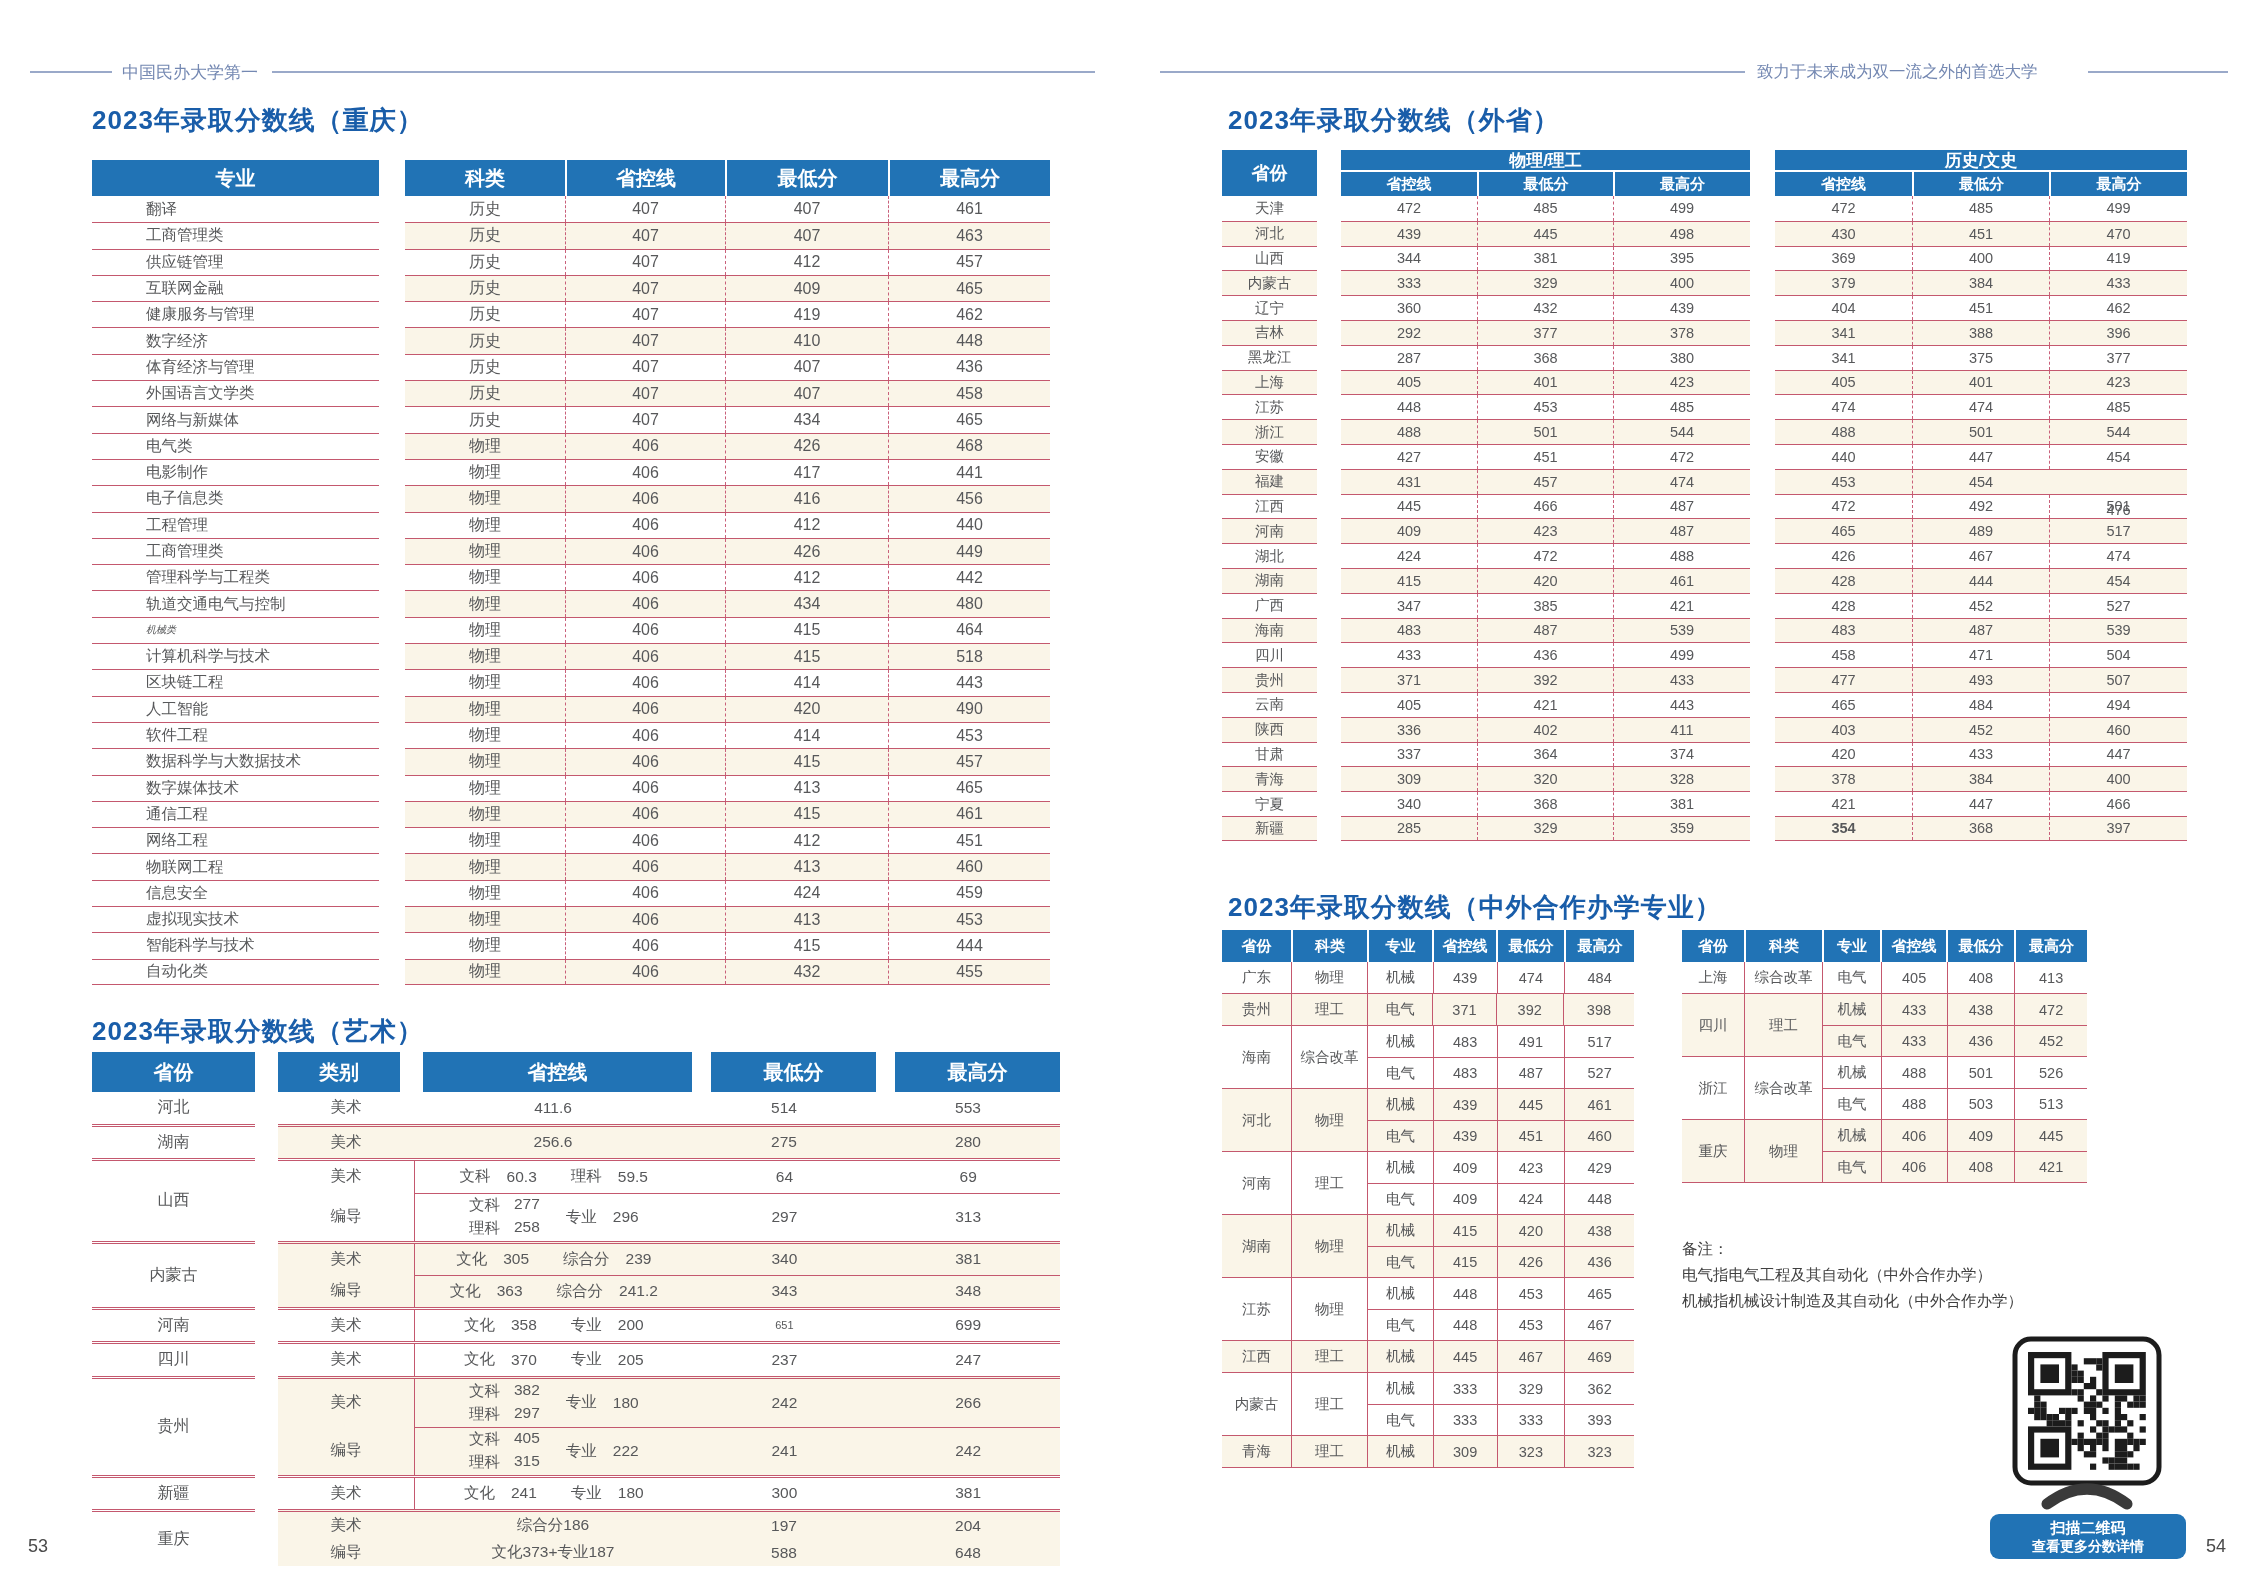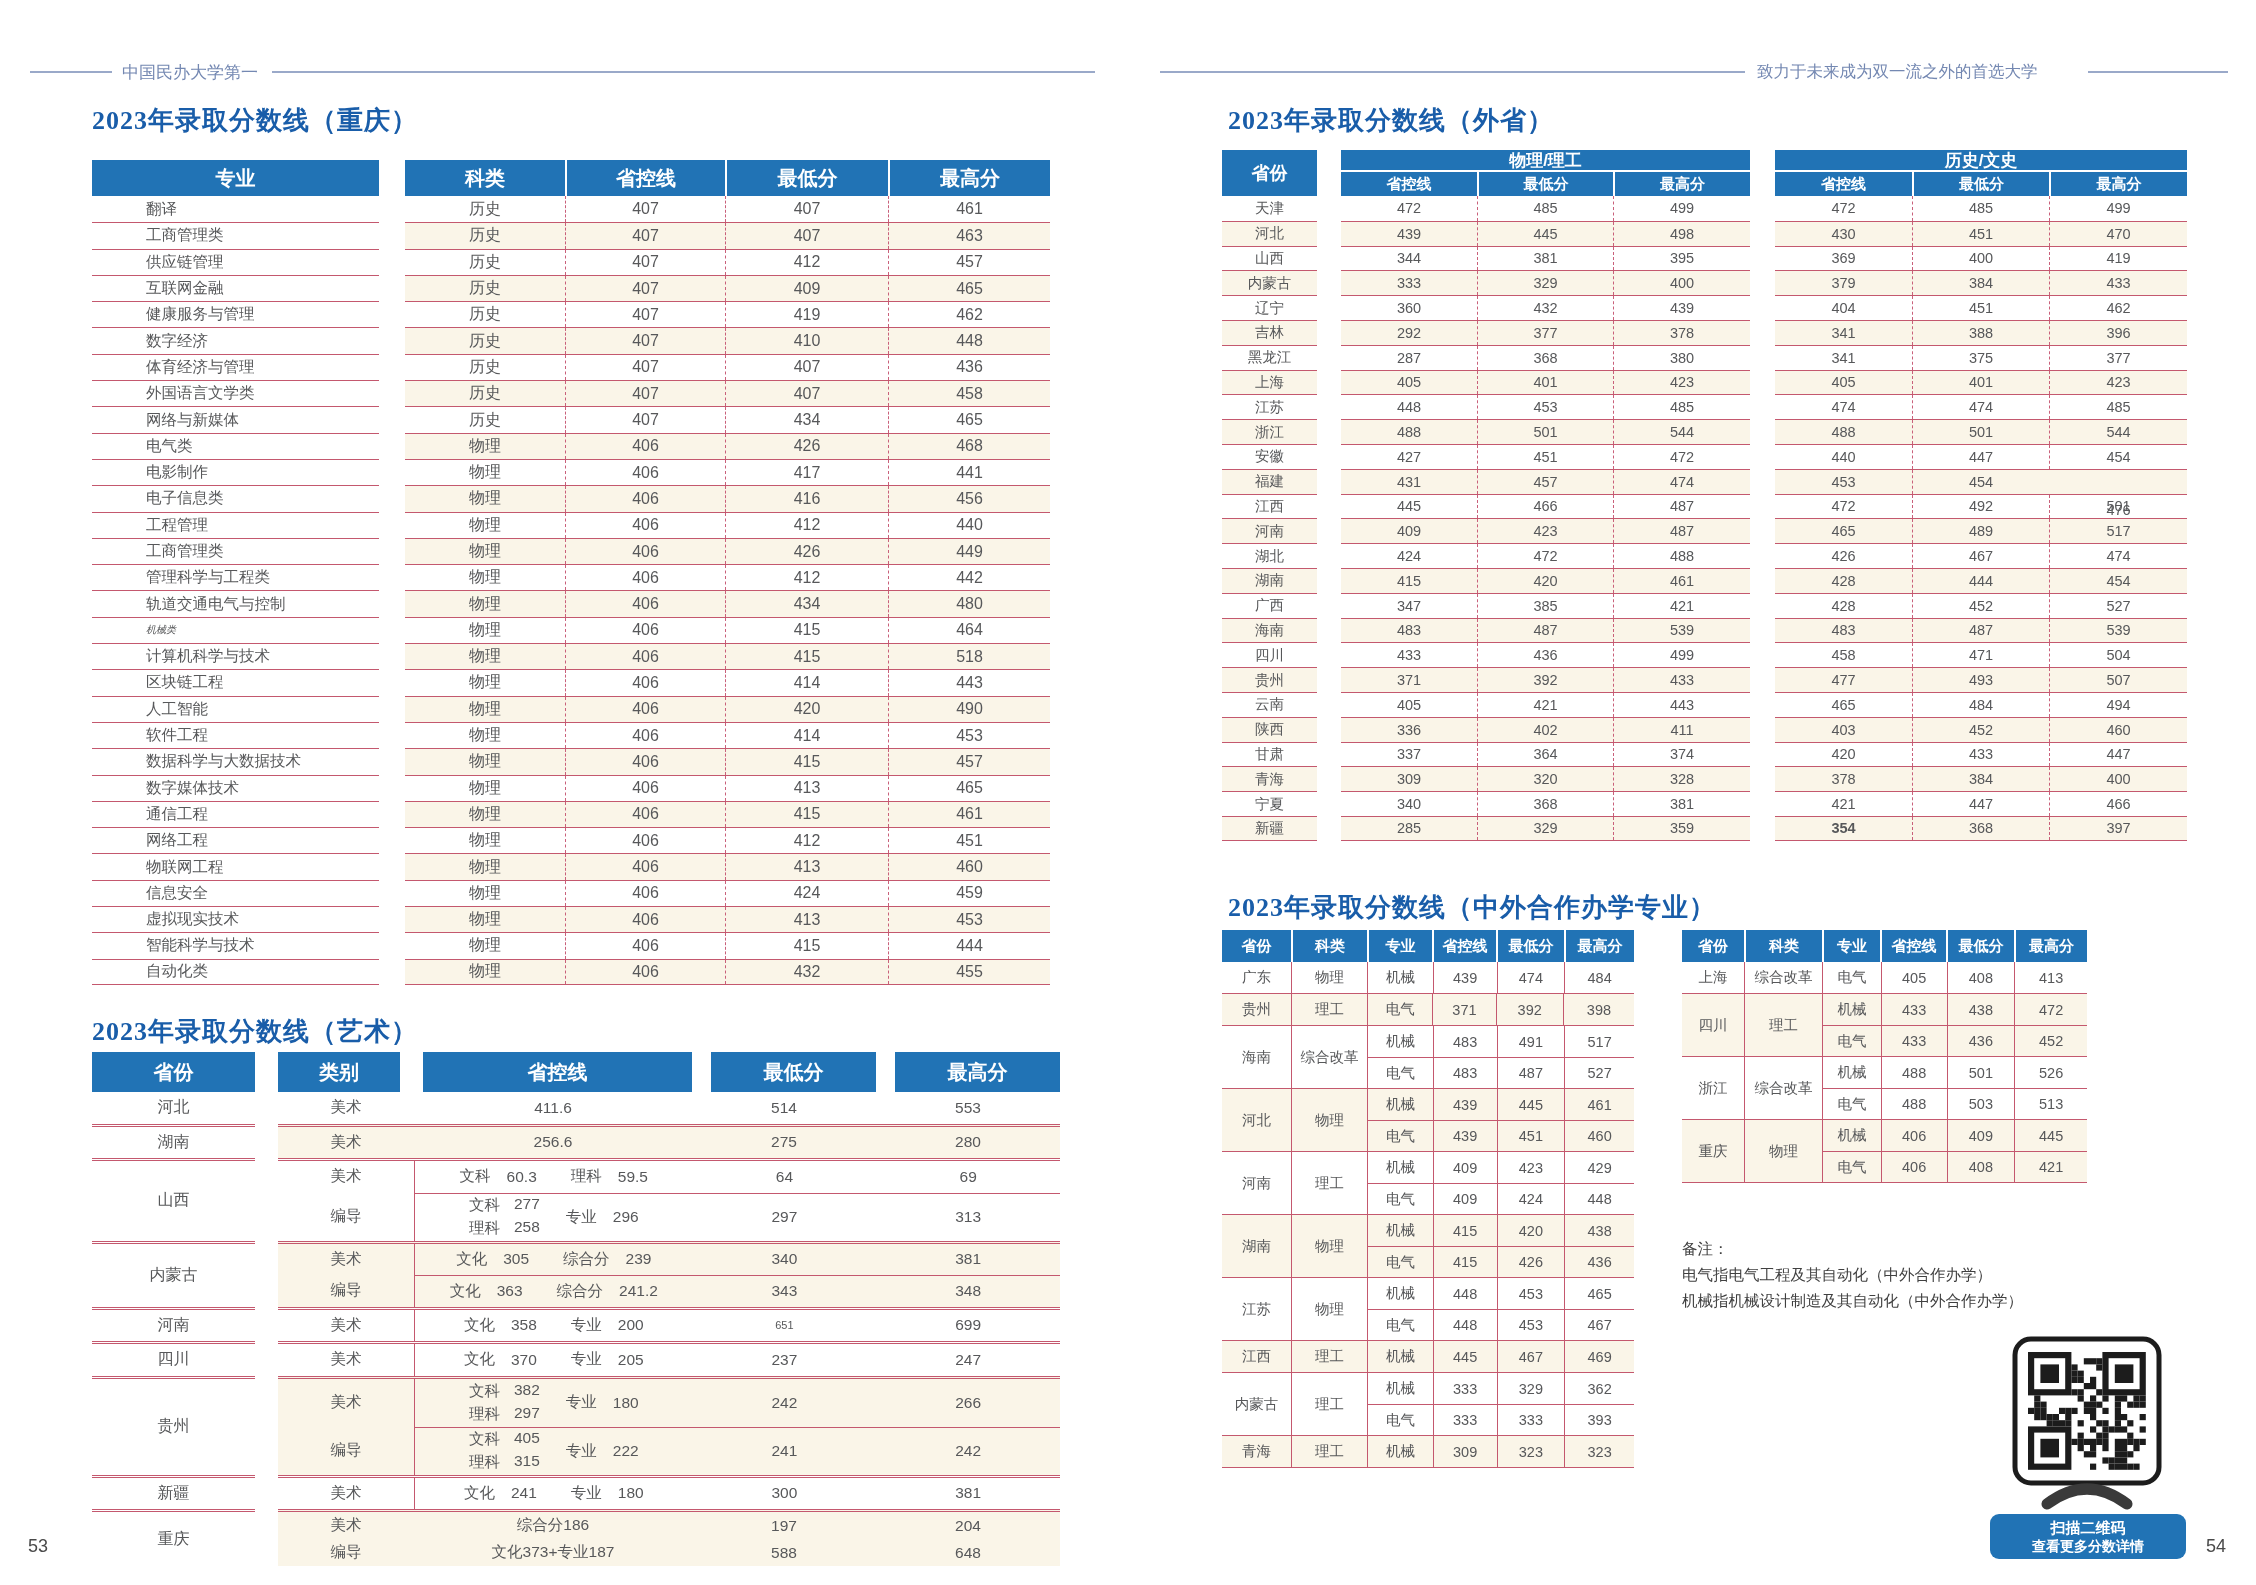--- a/index.html
+++ b/index.html
@@ -1,20 +1,20 @@
 <!DOCTYPE html>
 <html><head>
 <meta charset="utf-8">
 <style>
   * { box-sizing: border-box; margin: 0; padding: 0; }
   html,body { width: 2256px; height: 1585px; background:#ffffff;
     font-family: "Liberation Sans", "DejaVu Sans", sans-serif; }
   #canvas { position: relative; width: 2256px; height: 1585px; background:#ffffff; overflow: hidden; }
   .abs { position: absolute; }
-  .sec-title { font-size: 26px; font-weight: 700; color: #195da9; letter-spacing: 1px; white-space: nowrap; font-family: Liberation Serif, serif; }
+  .sec-title { font-size: 26px; font-weight: 700; color: #195da9; letter-spacing: 1px; white-space: nowrap; }
   .t-head { background: #2173b5; color:#fff; font-weight:700; display:flex; align-items:center; justify-content:center; }
   .cell { display:flex; align-items:center; justify-content:center; color:#57585a; }
   .rowflex { display:flex; }
   .cream { background:#faf5e8; }
   .white { background:#ffffff; }
   .bt  { border-top:1px solid #c4586e; }
   .btd { border-top:3px double #c4586e; }
   .vdash { border-left:1.5px dashed #c9607a; }
   .vsolid { border-left:1px solid #c4586e; }
   .hw { border-left:2px solid #ffffff; }

